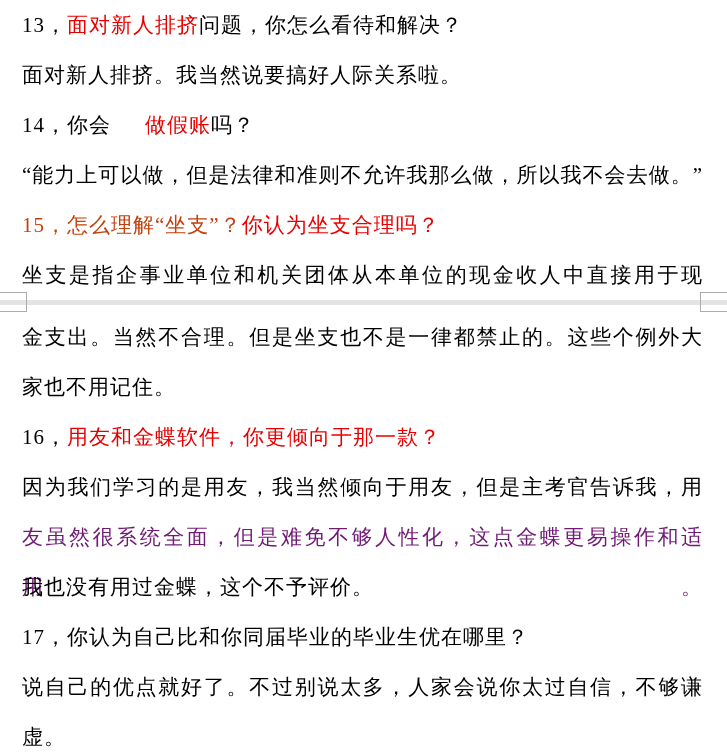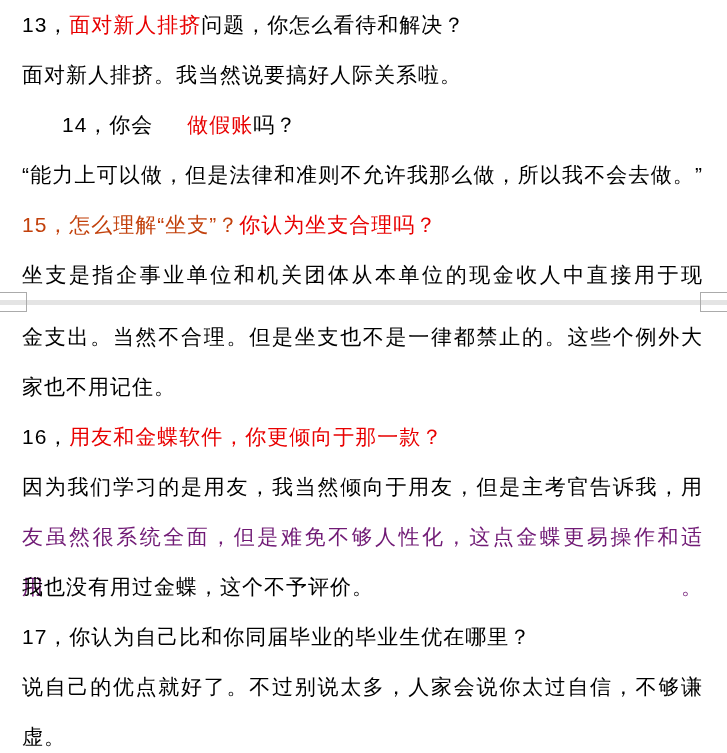--- a/index.html
+++ b/index.html
@@ -11,21 +11,21 @@
     height: 753px;
     background: #ffffff;
     overflow: hidden;
   }
   .doc {
     padding: 0 24px 0 22px;
     box-sizing: border-box;
     width: 727px;
   }
   .text-line {
-    font-family: Liberation Sans, sans-serif;
+    font-family: Liberation Serif, serif;
     font-size: 21px;
     line-height: 50px;
     height: 50px;
     color: #000000;
     white-space: nowrap;
     overflow: visible;
   }
   .text-line.justify {
     white-space: normal;
     text-align: justify;
@@ -60,21 +60,21 @@
   }
   .pb-corner.left  { left: -1px; }
   .pb-corner.right { right: -1px; }
 </style>
 </head>
 <body>
 
 <div class="doc">
     <div class="text-line"><span class="run" style="color: rgb(0, 0, 0);">13，</span><span class="run" style="color: rgb(232, 0, 0);">面对新人排挤</span><span class="run" style="color: rgb(0, 0, 0);">问题，你怎么看待和解决？</span></div>
     <div class="text-line"><span class="run" style="color: rgb(0, 0, 0);">面对新人排挤。我当然说要搞好人际关系啦。</span></div>
-    <div class="text-line"><span class="run" style="color: rgb(0, 0, 0); margin-left: 40px;">14，你会</span><span class="run" style="color: rgb(232, 0, 0); margin-left: 34px;">做假账</span><span class="run" style="color: rgb(0, 0, 0);">吗？</span></div>
+    <div class="text-line"><span class="run" style="color: rgb(0, 0, 0);">14，你会</span><span class="run" style="color: rgb(232, 0, 0); margin-left: 34px;">做假账</span><span class="run" style="color: rgb(0, 0, 0);">吗？</span></div>
     <div class="text-line justify"><span class="run" style="color: rgb(0, 0, 0);">“能力上可以做，但是法律和准则不允许我那么做，所以我不会去做。”</span></div>
     <div class="text-line"><span class="run" style="color: #c2410c;">15，怎么理解“坐支”？</span><span class="run" style="color: rgb(232, 0, 0);">你认为坐支合理吗？</span></div>
     <div class="text-line justify"><span class="run" style="color: rgb(0, 0, 0);">坐支是指企事业单位和机关团体从本单位的现金收人中直接用于现</span></div>
   <div class="page-break">
     <div class="pb-band"></div>
     <div class="pb-corner left"></div>
     <div class="pb-corner right"></div>
   </div>
 <div class="text-line justify"><span class="run" style="color: rgb(0, 0, 0);">金支出。当然不合理。但是坐支也不是一律都禁止的。这些个例外大</span></div>
     <div class="text-line"><span class="run" style="color: rgb(0, 0, 0);">家也不用记住。</span></div>

